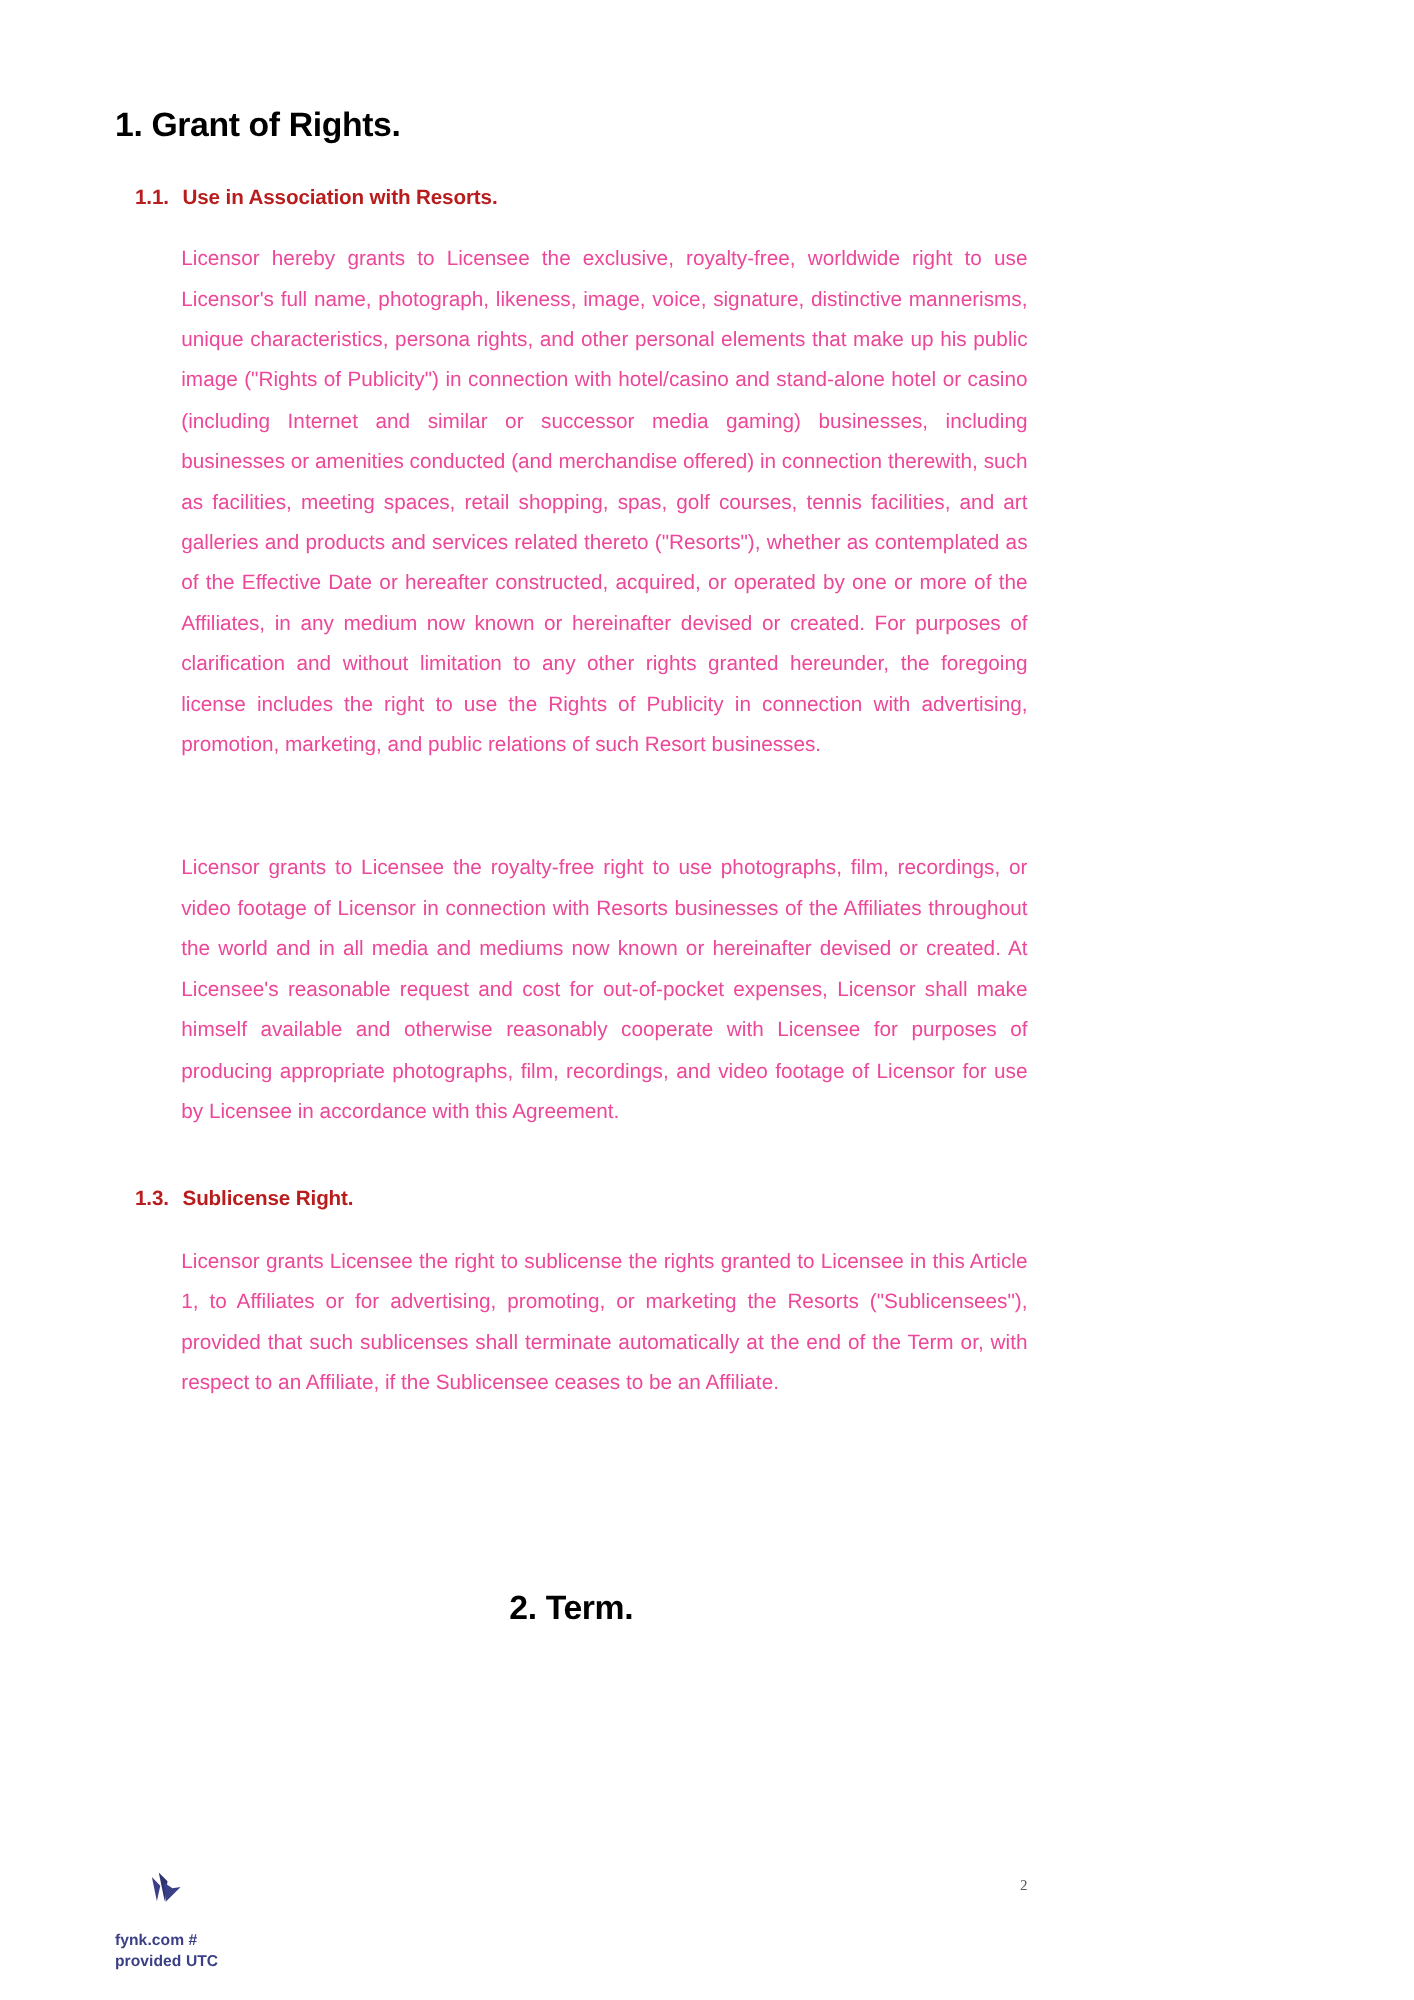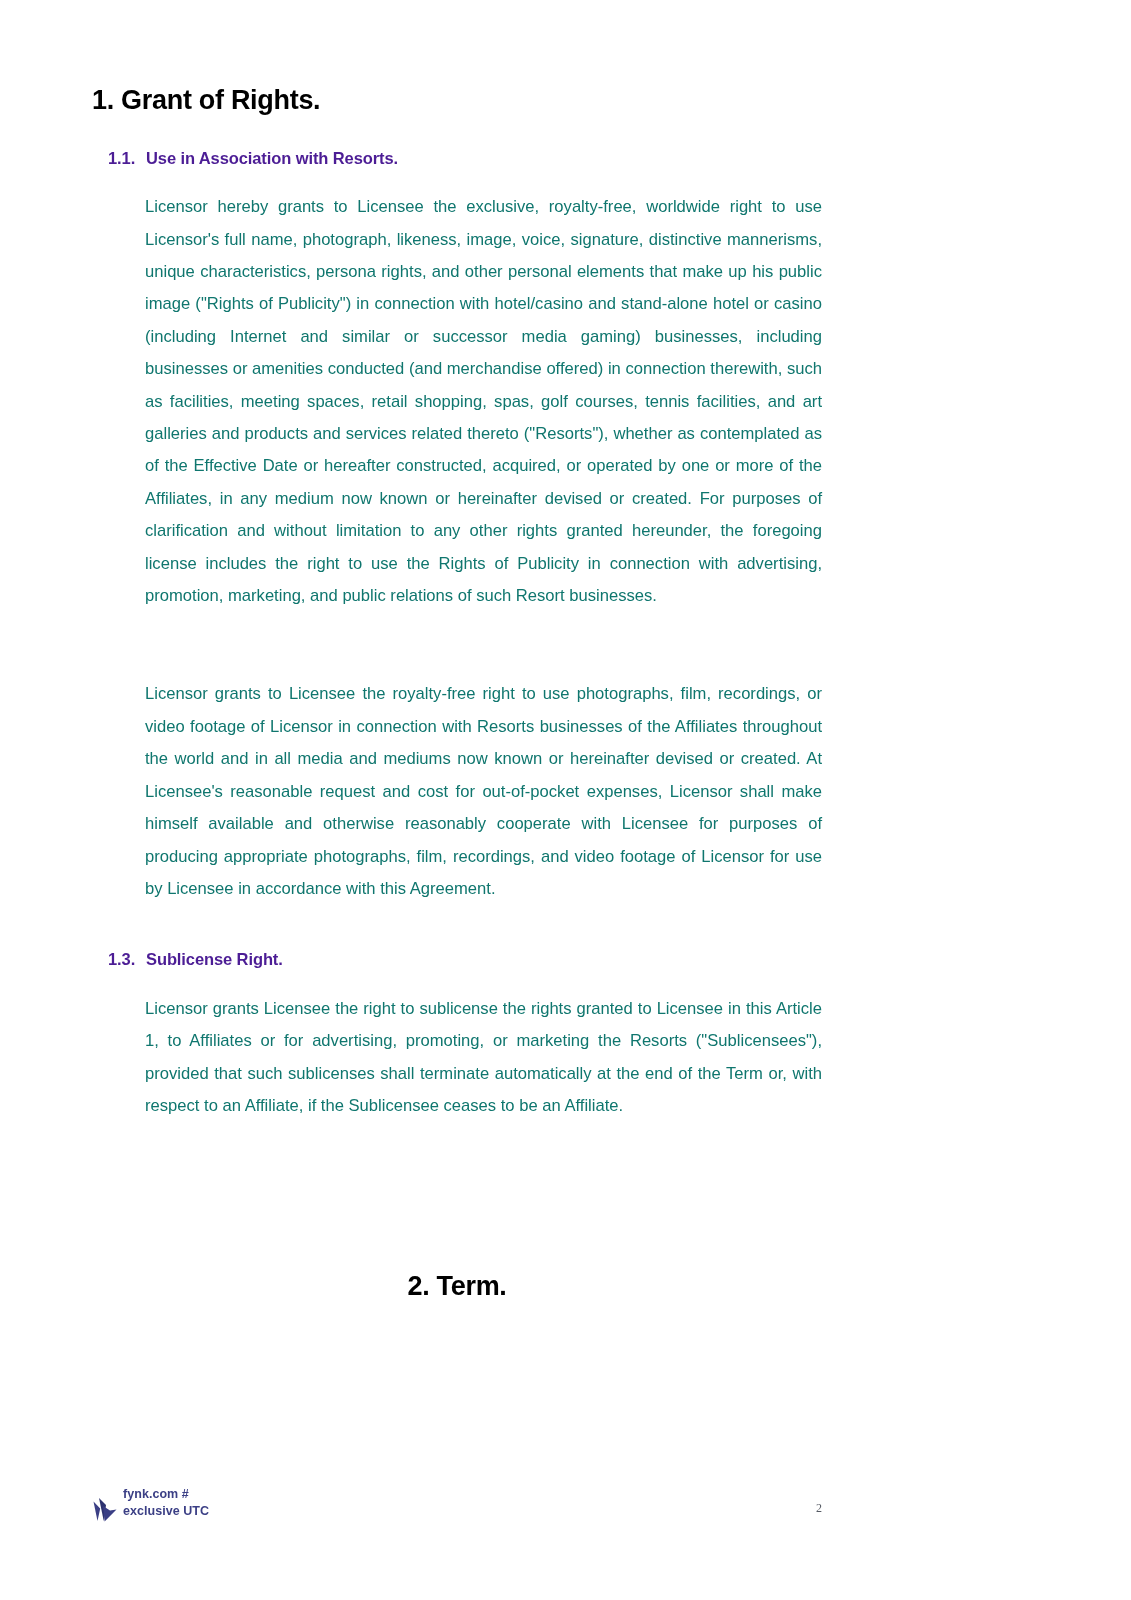--- a/index.html
+++ b/index.html
@@ -56,37 +56,37 @@
     text-align: center;
   }
 
   .clause {
     margin-top: 0;
   }
 
   h2.clause-title {
     font-size: 16.5px;
     font-weight: 700;
-    color: #4c1d95;
+    color: #b91c1c;
     margin: 0 0 0 16px;
     padding: 0;
     line-height: 1.3;
     letter-spacing: -0.1px;
   }
 
   h2.clause-title .num {
     display: inline-block;
     min-width: 38px;
   }
 
   
   p.body-text {
     font-size: 16.6px;
     line-height: 32.4px;
-    color: #0f766e;
+    color: #ec4899;
     text-align: justify;
     text-justify: inter-word;
     margin: 0 0 0 53px;
     padding: 0;
     max-width: 875px;
     font-weight: 400;
   }
 
   .clause-gap-1 { height: 30px; }
   .clause-gap-2 { height: 22px; }
@@ -99,22 +99,23 @@
     right: 92px;
     bottom: 62px;
     height: 52px;
     display: flex;
     align-items: flex-start;
     justify-content: space-between;
   }
 
   .footer-left {
     display: flex;
-    align-items: flex-start;
-    gap: 5px;
+    align-items: center;
+    gap: 22px;
+    flex-direction: column;
   }
 
   .footer-logo {
     width: 26px;
     height: 34px;
     display: block;
     flex: none;
     margin-top: 2px;
   }
 
@@ -187,21 +188,21 @@
     <div class="footer-left">
 
       <svg class="footer-logo" viewBox="0 0 26 34">
         <path d="M1.5 13.5 L5.5 33 L8.2 20.5 Z" fill="#3b3f85"></path>
         <path d="M7.0 10.0 L11.8 33.2 L14.0 17.0 Z" fill="#2e3370"></path>
         <path d="M11.0 18.0 L12.6 33.4 L24.5 21.5 L18.0 22.5 Z" fill="#3b3f85"></path>
       </svg>
 
       <div class="footer-text">
         <div>fynk.com #</div>
-        <div>exclusive UTC</div>
+        <div>provided UTC</div>
       </div>
 
     </div>
 
     <div class="page-number">2</div>
 
   </div>
 
 </div>
 

